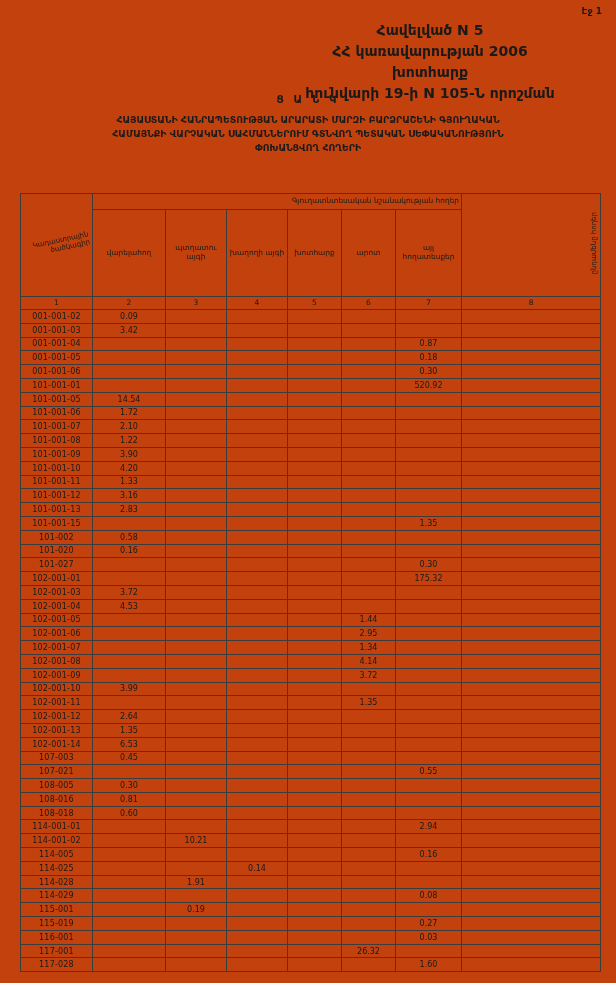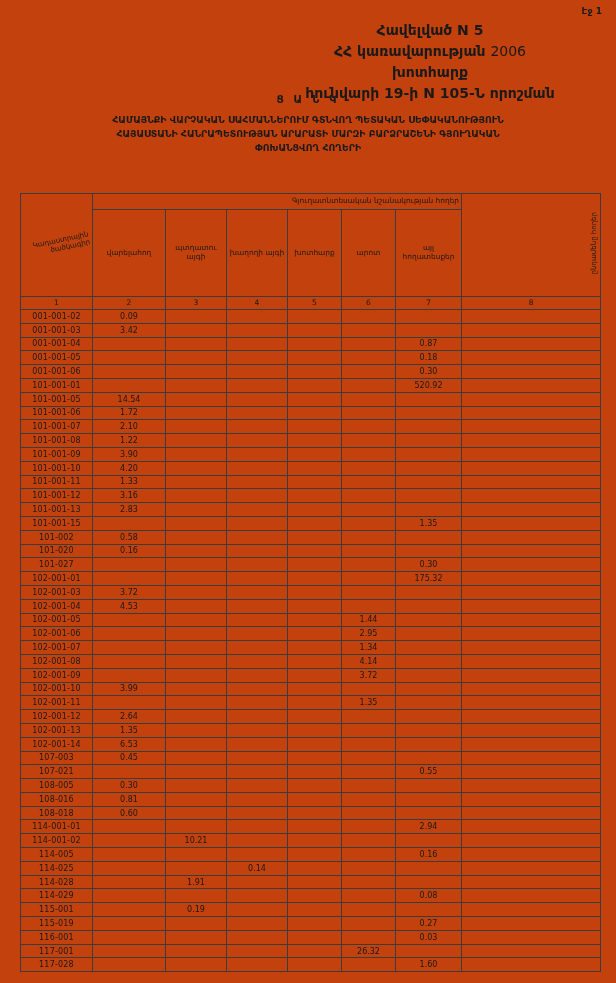--- a/index.html
+++ b/index.html
@@ -17,21 +17,21 @@
     overflow:hidden;
   }
   .page-num{
     position:absolute;top:6px;right:14px;
     font-size:9px;font-weight:bold;
   }
   .appendix{
     position:absolute;top:20px;left:300px;width:260px;
     text-align:center;font-size:14px;font-weight:600;line-height:1.5;
   }
-  .appendix .year{font-weight:400;}
+  .appendix .year{font-weight:700;}
   .title-block{
     position:absolute;top:92px;left:16px;width:584px;
     text-align:center;font-weight:bold;font-size:9.3px;line-height:1.5;
   }
   .title-main{
     font-size:10.5px;letter-spacing:3px;margin-bottom:5px;
   }
   .doc-table{
     position:absolute;top:193px;left:20px;
     border-collapse:collapse;table-layout:fixed;width:580px;
@@ -78,22 +78,22 @@
     <div>
       <span>ՀՀ կառավարության</span>
       <span class="year">2006</span>
       <span>խոտհարք</span>
     </div>
     <div>հունվարի 19-ի N 105-Ն որոշման</div>
   </div>
 
   <div class="title-block">
     <div class="title-main">Ց Ա Ն Կ</div>
+    <div>ՀԱՅԱՍՏԱՆԻ ՀԱՆՐԱՊԵՏՈՒԹՅԱՆ ԱՐԱՐԱՏԻ ՄԱՐԶԻ ԲԱՐՁՐԱՇԵՆԻ ԳՅՈՒՂԱԿԱՆ</div>
     <div>ՀԱՄԱՅՆՔԻ ՎԱՐՉԱԿԱՆ ՍԱՀՄԱՆՆԵՐՈՒՄ ԳՏՆՎՈՂ ՊԵՏԱԿԱՆ ՍԵՓԱԿԱՆՈՒԹՅՈՒՆ</div>
-    <div>ՀԱՅԱՍՏԱՆԻ ՀԱՆՐԱՊԵՏՈՒԹՅԱՆ ԱՐԱՐԱՏԻ ՄԱՐԶԻ ԲԱՐՁՐԱՇԵՆԻ ԳՅՈՒՂԱԿԱՆ</div>
     <div>ՓՈԽԱՆՑՎՈՂ ՀՈՂԵՐԻ</div>
   </div>
 
   <table class="doc-table">
     <colgroup>
       <col style="width:72px">
         <col style="width:73px">
         <col style="width:61px">
         <col style="width:61px">
       <col style="width:54px">

